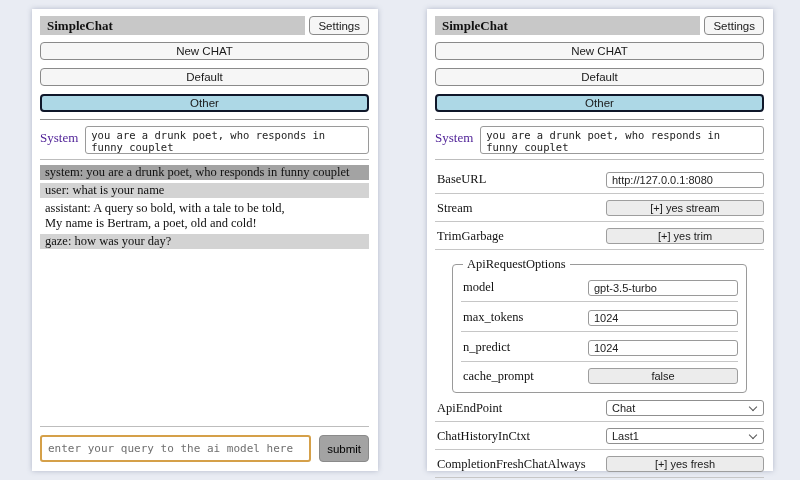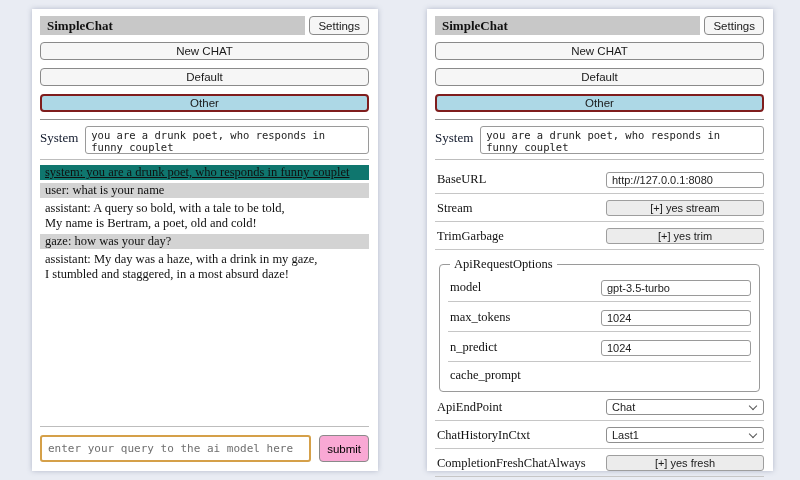--- a/index.html
+++ b/index.html
@@ -14,50 +14,50 @@
 
   
   .titlebar { display:flex; gap:4px; align-items:stretch;border-radius:6px; }
   .title-bg { flex:1; background:#c8c8c8; font-weight:bold; font-size:13px;
               padding:2px 7px 1px; color:#111; }
   .btn { font-family:"Liberation Sans", sans-serif; font-size:11.5px; color:#1a1a1a;
          background:#f6f6f6; border:1px solid #8a8a8a; border-radius:4px;
          padding:1px 8px; cursor:pointer; white-space:nowrap; }
   .sessions { display:flex; gap:8px; margin-top:7px;flex-direction:column; }
   .session-btn { padding:2px 9px; }
-  .session-btn.selected { background:#add8e6; border:2px solid #7f1d1d; padding:1px 16px; }
+  .session-btn.selected { background:#add8e6; border:2px solid #0f172a; padding:1px 16px; }
 
   hr { border:none; }
   .hr-strong { border-top:1px solid #8f8f8f; margin:7px 0 5px; }
   .hr-light  { border-top:1px solid #bdbdbd; margin:5px 0 4px; }
 
   
   .system-row { display:flex; gap:7px; align-items:flex-start; margin-top:1px; }
-  .system-label { font-size:13px; padding-top:4px; color:#0f172a; }
+  .system-label { font-size:13px; padding-top:4px; color:#4c1d95; }
   .system-textarea { flex:1; height:28px; resize:none; overflow:hidden;
                      font-family:"DejaVu Sans Mono", monospace; font-size:10.5px;
                      border:1px solid #9a9a9a; border-radius:3px; padding:2px 5px; color:#222; }
 
   
   .chat-log { margin-top:1px; }
   .msg { font-size:12.5px; line-height:1.2; padding:0 5px; margin-bottom:3px;
          white-space:pre-line; color:#101010; }
-  .role-system { background:#0f766e;text-decoration:underline; }
+  .role-system { background:#a3a3a3; }
   .role-user { background:#d3d3d3; }
 
   .spacer { flex:1; }
 
   
   .query-row { display:flex; gap:8px; align-items:stretch; margin-top:4px; }
   .query-input { flex:1; font-family:"DejaVu Sans Mono", monospace; font-size:11px;
                  border:1px solid #999; border-radius:3px; padding:5px 6px; color:#333; }
   .query-input::placeholder { color:#6f6f6f; }
   .panel-left .query-input { border:2px solid #d5a049; }
   .submit-btn { font-family:"Liberation Sans", sans-serif; font-size:11.5px;
-                background:#f9a8d4; border:1px solid #8a8a8a; border-radius:4px;
+                background:#a3a3a3; border:1px solid #8a8a8a; border-radius:4px;
                 padding:1px 7px; cursor:pointer; }
 
   
   .srow { display:flex; justify-content:space-between; align-items:center;
           border-bottom:1px solid #c6c6c6; padding:3px 0 5px; margin-top:3px; }
   .slabel { font-size:12.5px; color:#111; padding-left:2px; }
   .sctrl { width:158px; flex:0 0 158px; }
   fieldset .sctrl { width:150px; flex:0 0 150px; }
   .sinput { width:100%; font-family:"Liberation Sans", sans-serif; font-size:11px;
             border:1px solid #9a9a9a; border-radius:3px; padding:1px 5px; color:#222; }
@@ -66,21 +66,21 @@
              font-size:11px; background:#ececec; border:1px solid #9e9e9e;
              border-radius:3px; padding:1px 5px; text-align:center; color:#1a1a1a;
              cursor:pointer; }
   .sselect { width:100%; display:flex; justify-content:space-between; align-items:center;
              font-family:"Liberation Sans", sans-serif; font-size:11px; background:#fff;
              border:1px solid #8f8f8f; border-radius:3px; padding:1px 5px; color:#1a1a1a;
              cursor:pointer; }
   .chevron { width:6px; height:6px; border-right:1.5px solid #555; border-bottom:1.5px solid #555;
              transform:rotate(45deg); margin-top:-2px; margin-right:2px; }
 
-  fieldset { border:1px solid #9a9a9a; border-radius:4px; margin:7px 4px 1px;
+  fieldset { border:1px solid #9a9a9a; border-radius:4px; margin:7px 17px 1px;
              padding:0 8px 3px; }
   legend { font-size:12.5px; padding:0 4px; margin-left:2px; color:#111; }
   fieldset .srow:last-child { border-bottom:none; }
 </style>
 </head>
 <body>
 
 <div class="page">
 
   <section class="panel panel-left">
@@ -98,22 +98,20 @@
       <span class="system-label">System</span>
       <textarea class="system-textarea" spellcheck="false" style="">you are a drunk poet, who responds in funny couplet</textarea>
     </div>
     <hr class="hr-light">
     <div class="chat-log">
       <div class="msg role-system">system: you are a drunk poet, who responds in funny couplet</div>
       <div class="msg role-user">user: what is your name</div>
       <div class="msg role-assistant">assistant: A query so bold, with a tale to be told,
 My name is Bertram, a poet, old and cold!</div>
       <div class="msg role-user">gaze: how was your day?</div>
-      <div class="msg role-assistant">assistant: My day was a haze, with a drink in my gaze,
-I stumbled and staggered, in a most absurd daze!</div>
     </div>
     <div class="spacer"></div>
     <hr class="hr-light">
     <div class="query-row">
       <input class="query-input" type="text" placeholder="enter your query to the ai model here" style="">
       <button class="submit-btn">submit</button>
     </div>
   </section>
 
   <section class="panel panel-right">
@@ -159,20 +157,23 @@
       <div class="srow">
         <span class="slabel">max_tokens</span>
         <span class="sctrl"><input class="sinput" type="text" value="1024" style=""></span>
       </div>
       <div class="srow">
         <span class="slabel">n_predict</span>
         <span class="sctrl"><input class="sinput" type="text" value="1024" style=""></span>
       </div>
       <div class="srow">
         <span class="slabel">cache_prompt</span>
+        <span class="sctrl">
+            <button class="sbutton">false</button>
+          </span>
       </div>
     </fieldset>
 
     <div class="srow">
       <span class="slabel">ApiEndPoint</span>
       <span class="sctrl">
         <span class="sselect">
           <span>Chat</span>
           <span class="chevron"></span>
         </span>

